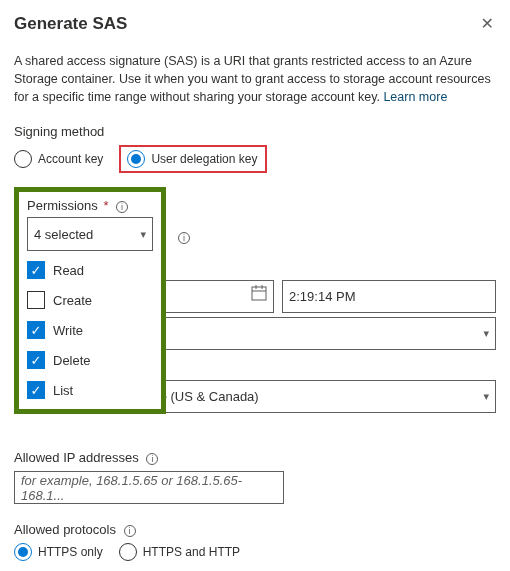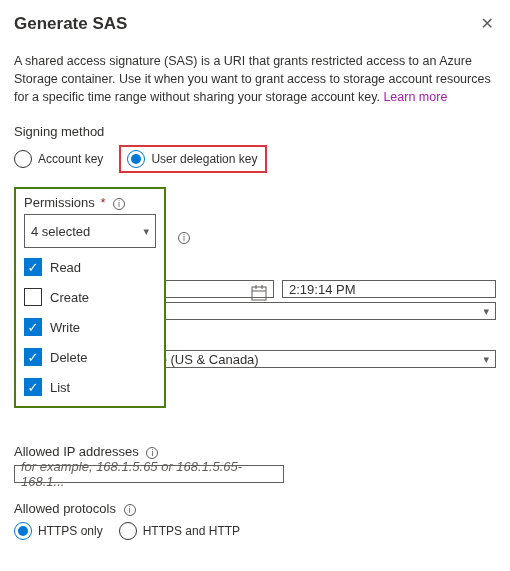--- a/index.html
+++ b/index.html
@@ -9,21 +9,21 @@
     font-size: 13px;
     color: #323130;
     background: #fff;
     width: 510px;
     padding: 14px 14px 20px 14px;
     position: relative;
   }
   h1 { font-size: 17px; font-weight: 600; margin: 0 0 18px 0; }
   .close-x { position: absolute; top: 14px; right: 16px; font-size: 16px; color: #605e5c; cursor: pointer; }
   .desc { font-size: 12.5px; line-height: 1.45; color: #323130; }
-  .link { color: #a21caf; cursor: pointer; }
+  .link { color: #0c4a6e; cursor: pointer; }
   .section-label { margin-top: 18px; margin-bottom: 6px; font-size: 13px; }
   .req { color: #a4262c; margin-left: 2px; }
   .info-icon {
     display: inline-block; width: 12px; height: 12px; border: 1px solid #605e5c;
     border-radius: 50%; font-size: 9px; line-height: 11px; text-align: center;
     color: #605e5c; margin-left: 4px; vertical-align: middle;
   }
   .radio-row { display: flex; align-items: center; gap: 16px; }
   .radio {
     display: inline-flex; align-items: center; gap: 6px; cursor: pointer;
@@ -33,21 +33,21 @@
     width: 18px; height: 18px; border: 1px solid #323130; border-radius: 50%;
     display: flex; align-items: center; justify-content: center; flex-shrink: 0;
   }
   .radio-circle.selected { border-color: #0078d4; }
   .radio-dot { width: 10px; height: 10px; border-radius: 50%; background: #0078d4; }
   .highlight-box {
     border: 2px solid #d9363e; padding: 3px 8px 3px 6px; display: inline-flex;
     align-items: flex-start;
   }
   .permissions-block {
-    position: relative; border: 2px solid #4d7c0f; width: 152px; padding: 0 0 4px 0;
+    position: relative; border: 5px solid #4d7c0f; width: 152px; padding: 0 0 4px 0;
     background: #fff; z-index: 10;
   }
   .permissions-block .plabel { padding: 6px 8px 4px 8px; font-size: 13px; }
   .dropdown-head {
     margin: 0 8px; border: 1px solid #605e5c; height: 26px; display: flex;
     align-items: center; justify-content: space-between; padding: 16px 6px; cursor: pointer;
     font-size: 13px;
   }
   .chev { font-size: 11px; color: #605e5c; }
   .perm-list { padding: 4px 8px 0 8px; }
@@ -55,21 +55,21 @@
   .chk {
     width: 18px; height: 18px; border: 1px solid #323130; display: flex;
     align-items: center; justify-content: center; flex-shrink: 0;
   }
   .chk.on { background: #0078d4; border-color: #0078d4; color: #fff; font-size: 13px; }
   .under-layer {
     position: absolute; left: 14px; right: 14px; top: 232px;
   }
   .field-row { display: flex; gap: 8px; margin-bottom: 4px; }
   .text-input, .select-input {
-    border: 1px solid #605e5c; height: 18px; font-size: 13px; padding: 0 6px;
+    border: 1px solid #605e5c; height: 33px; font-size: 13px; padding: 0 6px;
     display: flex; align-items: center; background: #fff;
   }
   .select-input { justify-content: space-between; cursor: pointer; }
   .date-box { width: 260px; position: relative; padding-right: 26px; }
   .time-box { flex: 1; }
   .cal-icon {
     position: absolute; right: 6px; top: 4px; width: 16px; height: 16px;
   }
   .tz-box { width: 100%; }
   .ip-box { width: 270px; color: #605e5c; font-style: italic; }

